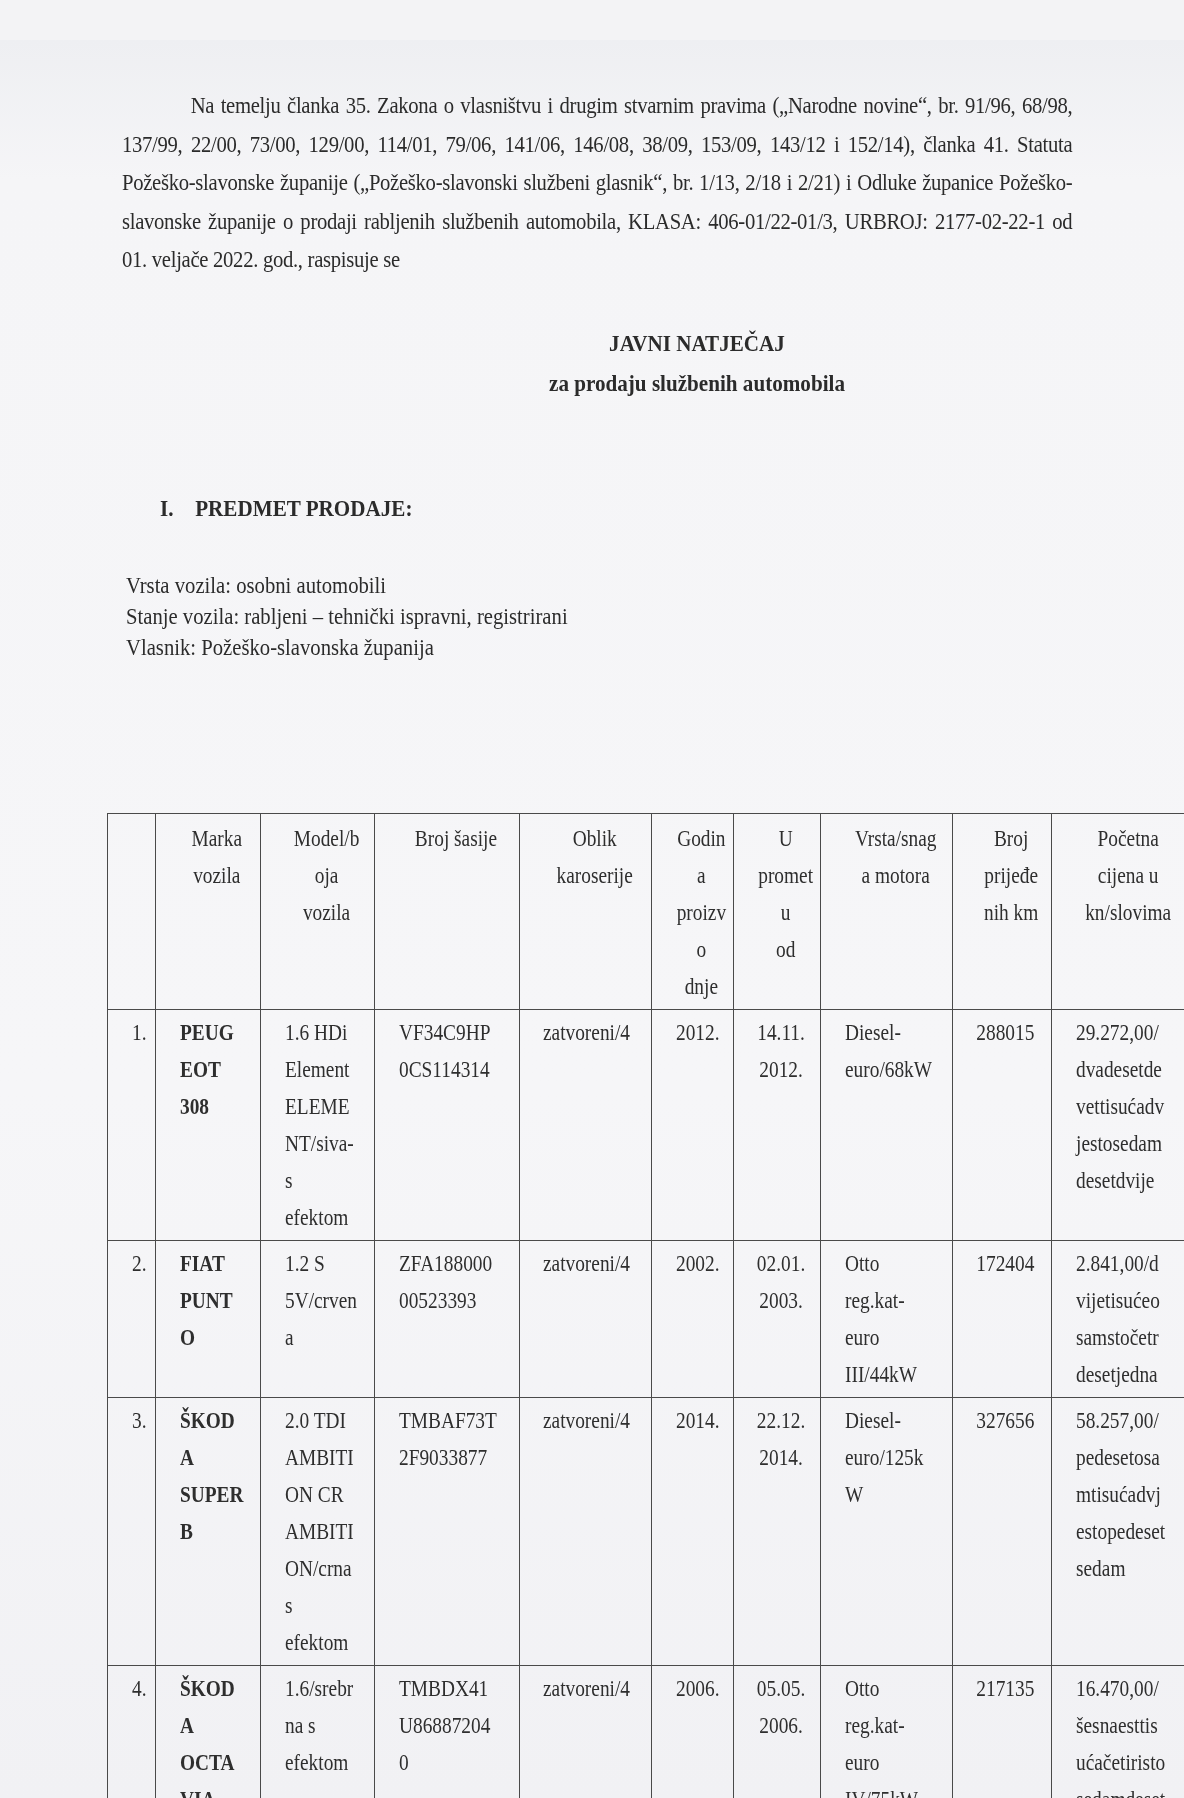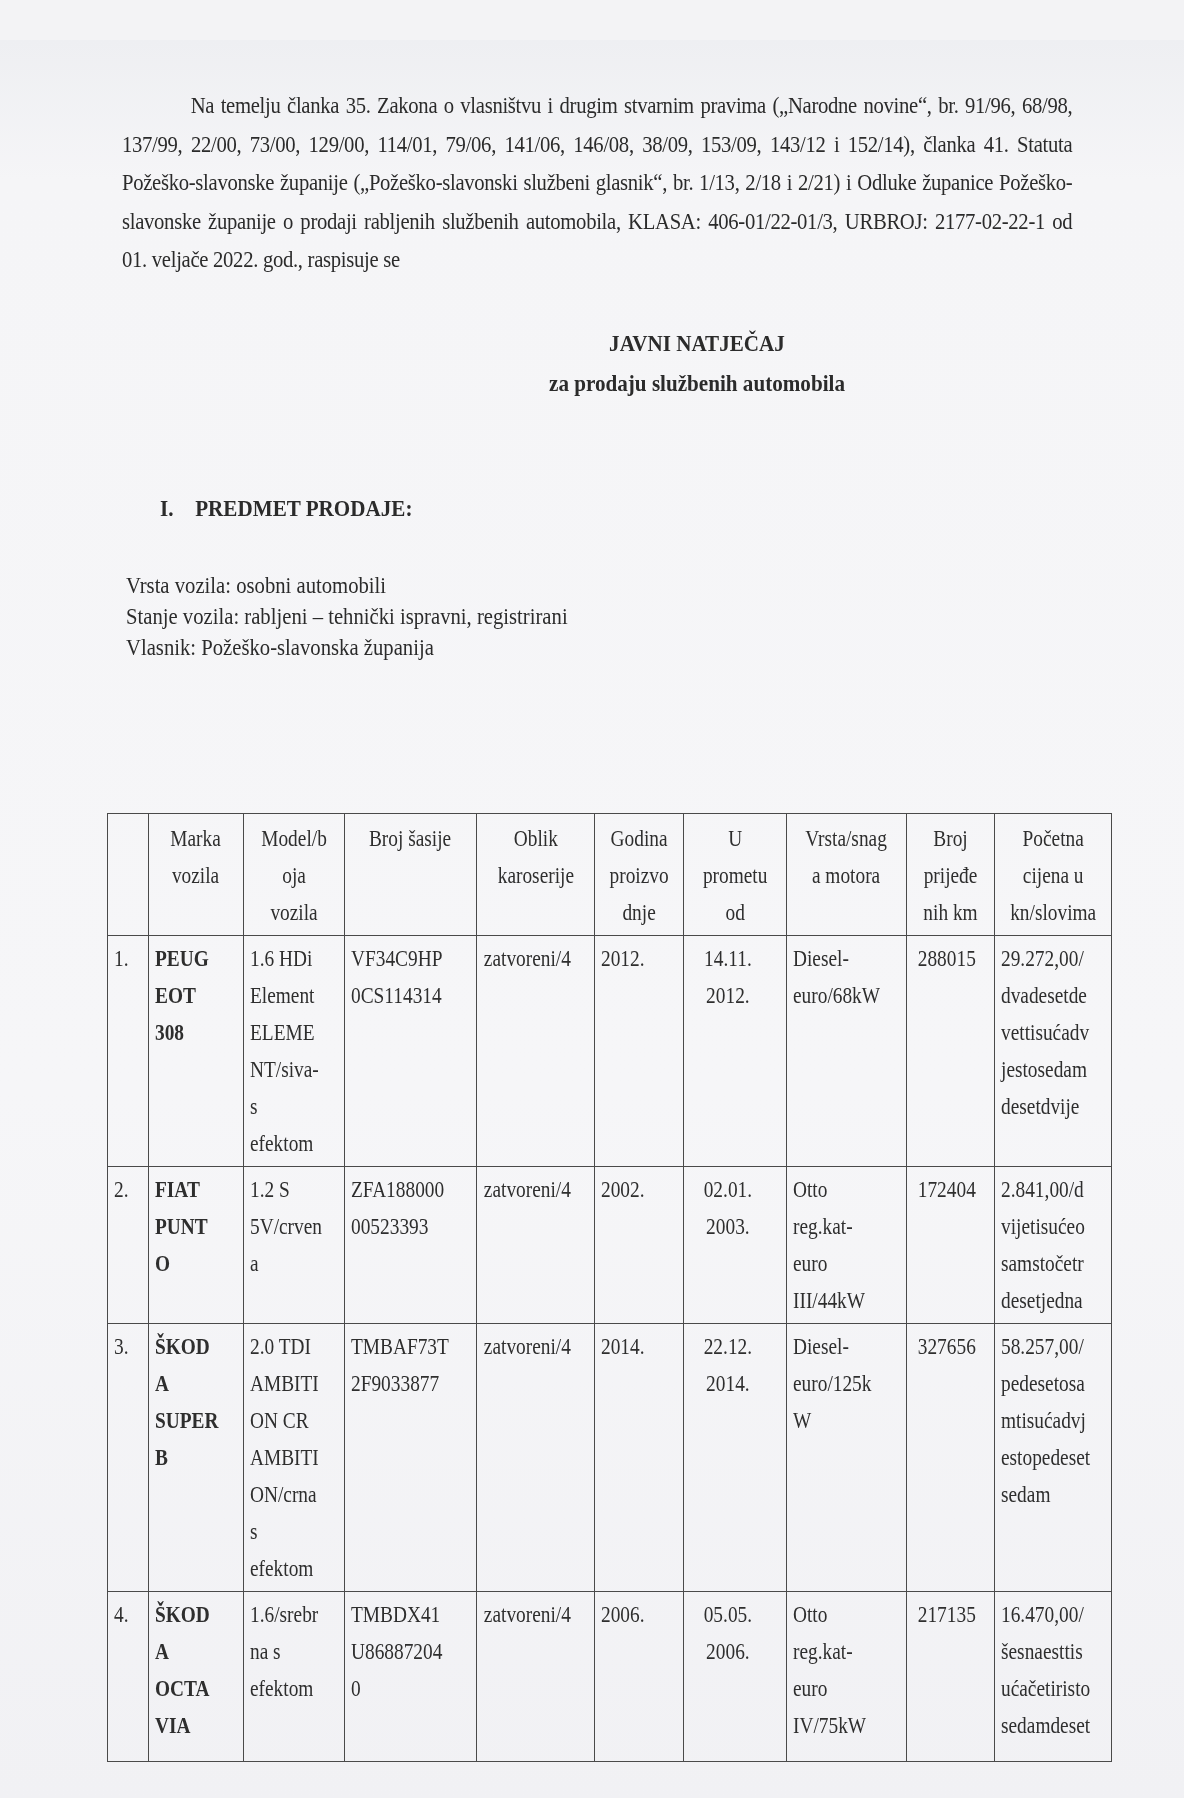--- a/index.html
+++ b/index.html
@@ -89,21 +89,21 @@
       top: 773px;
       border-collapse: collapse;
       font-size: 22.5px;
       line-height: 29px;
       color: #2e2e2e;
       table-layout: fixed;
     }
     table.vehicles th, table.vehicles td {
       border: 1.5px solid #4a4a4a;
       vertical-align: top;
-      padding: 4px 6px 4px 6px;
+      padding: 4px 6px 4px 24px;
       overflow: hidden;
       word-break: break-all;
     }
     table.vehicles th {
       font-weight: normal;
       text-align: center;
       padding-top: 6px;
     }
     table.vehicles thead tr { height: 112px; }
     table.vehicles td .cell {

